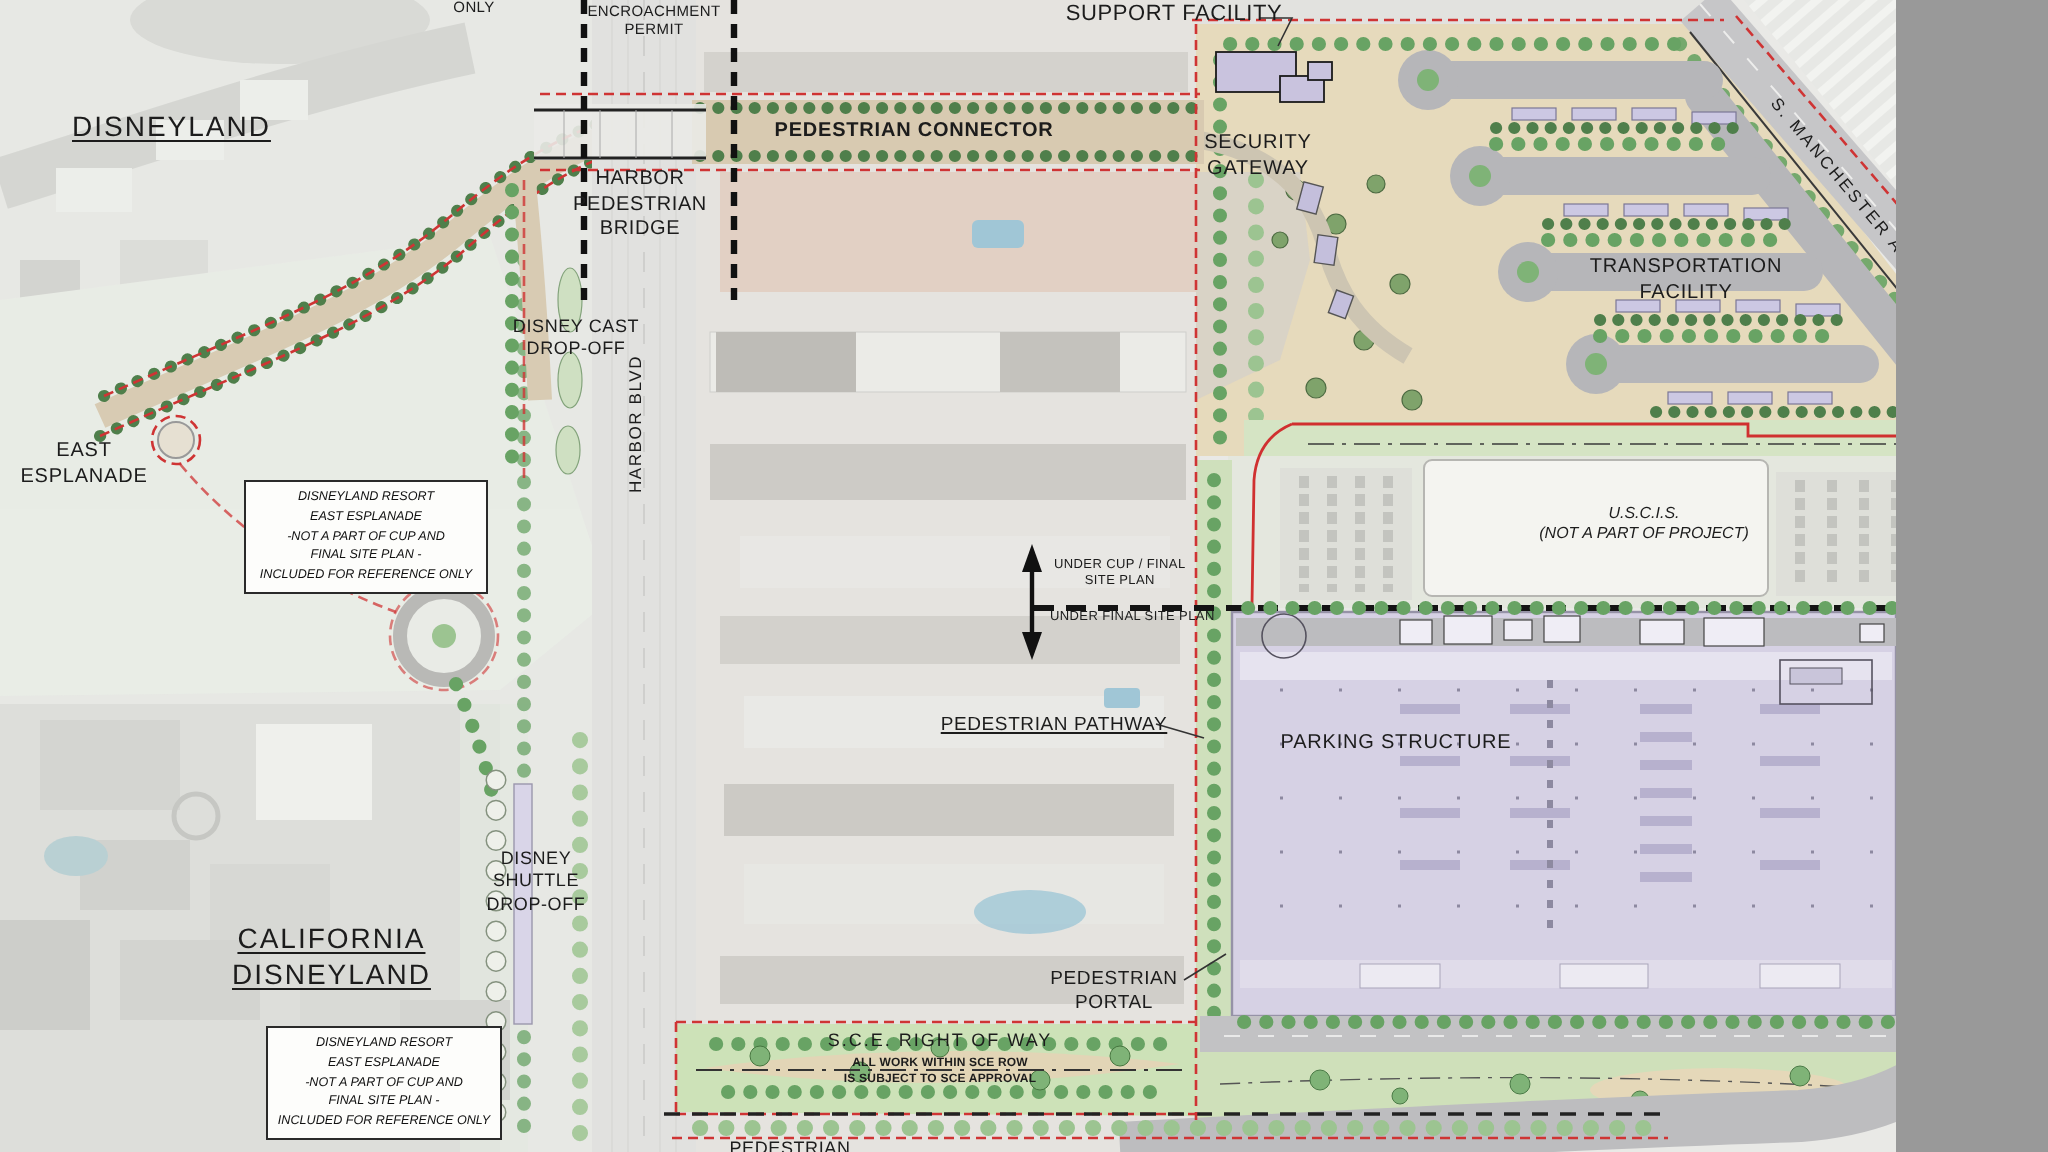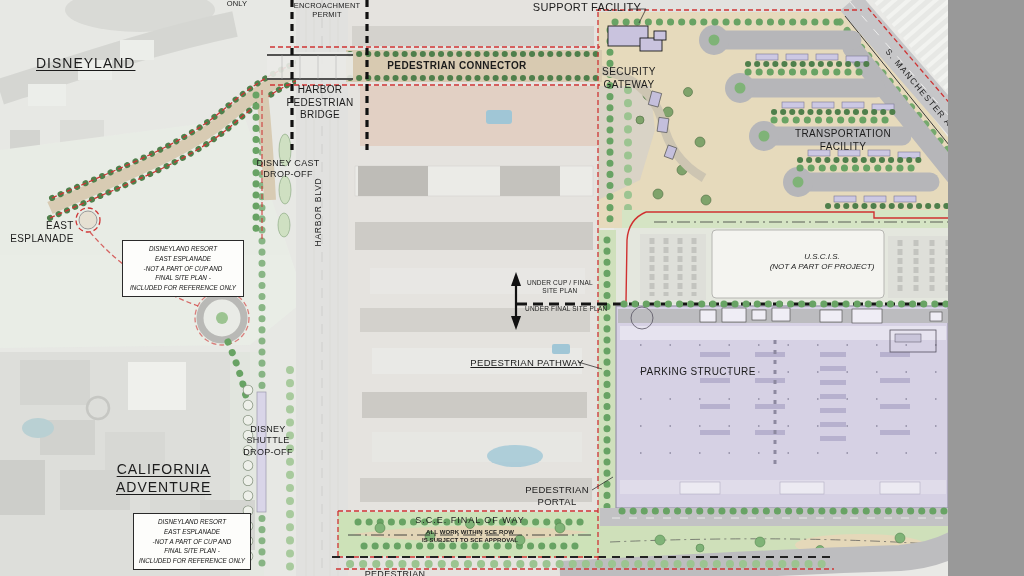--- a/index.html
+++ b/index.html
@@ -359,47 +359,47 @@
 <div class="lbl big l-left" style="left:36px;top:55px;">DISNEYLAND</div>
 <div class="lbl med9" style="left:320px;top:84px;font-size:10px;">HARBOR
 PEDESTRIAN
 BRIDGE</div>
 <div class="lbl med" style="left:457px;top:60px;font-weight:bold;">PEDESTRIAN CONNECTOR</div>
 <div class="lbl med9" style="left:587px;top:1px;font-size:11px;">SUPPORT FACILITY</div>
 <div class="lbl med" style="left:629px;top:66px;">SECURITY
 GATEWAY</div>
 <div class="lbl med" style="left:843px;top:128px;">TRANSPORTATION FACILITY</div>
 <div class="lbl rot-m" style="left:923px;top:93px;">S. MANCHESTER AVE</div>
-<div class="lbl med" style="left:42px;top:220px;text-align:right;">EAST
+<div class="lbl med" style="left:42px;top:220px;">EAST
 ESPLANADE</div>
 <div class="notebox" style="left:122px;top:240px;width:116px;">DISNEYLAND RESORT
 EAST ESPLANADE
 -NOT A PART OF CUP AND
 FINAL SITE PLAN -
 INCLUDED FOR REFERENCE ONLY</div>
 <div class="lbl med9" style="left:252px;top:158px;margin-left:36px;">DISNEY CAST
 DROP-OFF</div>
 <div class="lbl rot-v" style="left:318px;top:212px;">HARBOR BLVD</div>
 <div class="lbl" style="left:822px;top:252px;font-size:8px;font-style:italic;">U.S.C.I.S.
 (NOT A PART OF PROJECT)</div>
 <div class="lbl sm l-left" style="left:527px;top:279px;">UNDER CUP / FINAL
 SITE PLAN</div>
 <div class="lbl sm l-left" style="left:525px;top:305px;">UNDER FINAL SITE PLAN</div>
 <div class="lbl med9" style="left:527px;top:357px;font-size:9.5px;text-decoration:underline;">PEDESTRIAN PATHWAY</div>
 <div class="lbl med" style="left:698px;top:366px;">PARKING STRUCTURE</div>
 <div class="lbl med9" style="left:557px;top:484px;font-size:9.5px;">PEDESTRIAN
 PORTAL</div>
-<div class="lbl med9" style="left:470px;top:515px;letter-spacing:1px;">S.C.E. FINAL OF WAY</div>
+<div class="lbl med9" style="left:470px;top:515px;letter-spacing:1px;">S.C.E. RIGHT OF WAY</div>
 <div class="lbl tiny" style="left:470px;top:529px;">ALL WORK WITHIN SCE ROW
 IS SUBJECT TO SCE APPROVAL</div>
 <div class="lbl med9" style="left:268px;top:424px;">DISNEY
 SHUTTLE
 DROP-OFF</div>
 <div class="lbl big l-left" style="left:116px;top:461px;">CALIFORNIA
-ADVENTURE</div>
+DISNEYLAND</div>
 <div class="notebox" style="left:133px;top:513px;width:112px;">DISNEYLAND RESORT
 EAST ESPLANADE
 -NOT A PART OF CUP AND
 FINAL SITE PLAN -
 INCLUDED FOR REFERENCE ONLY</div>
 <div class="lbl med9" style="left:395px;top:569px;">PEDESTRIAN</div>
 
 </div>
 
 </body></html>

